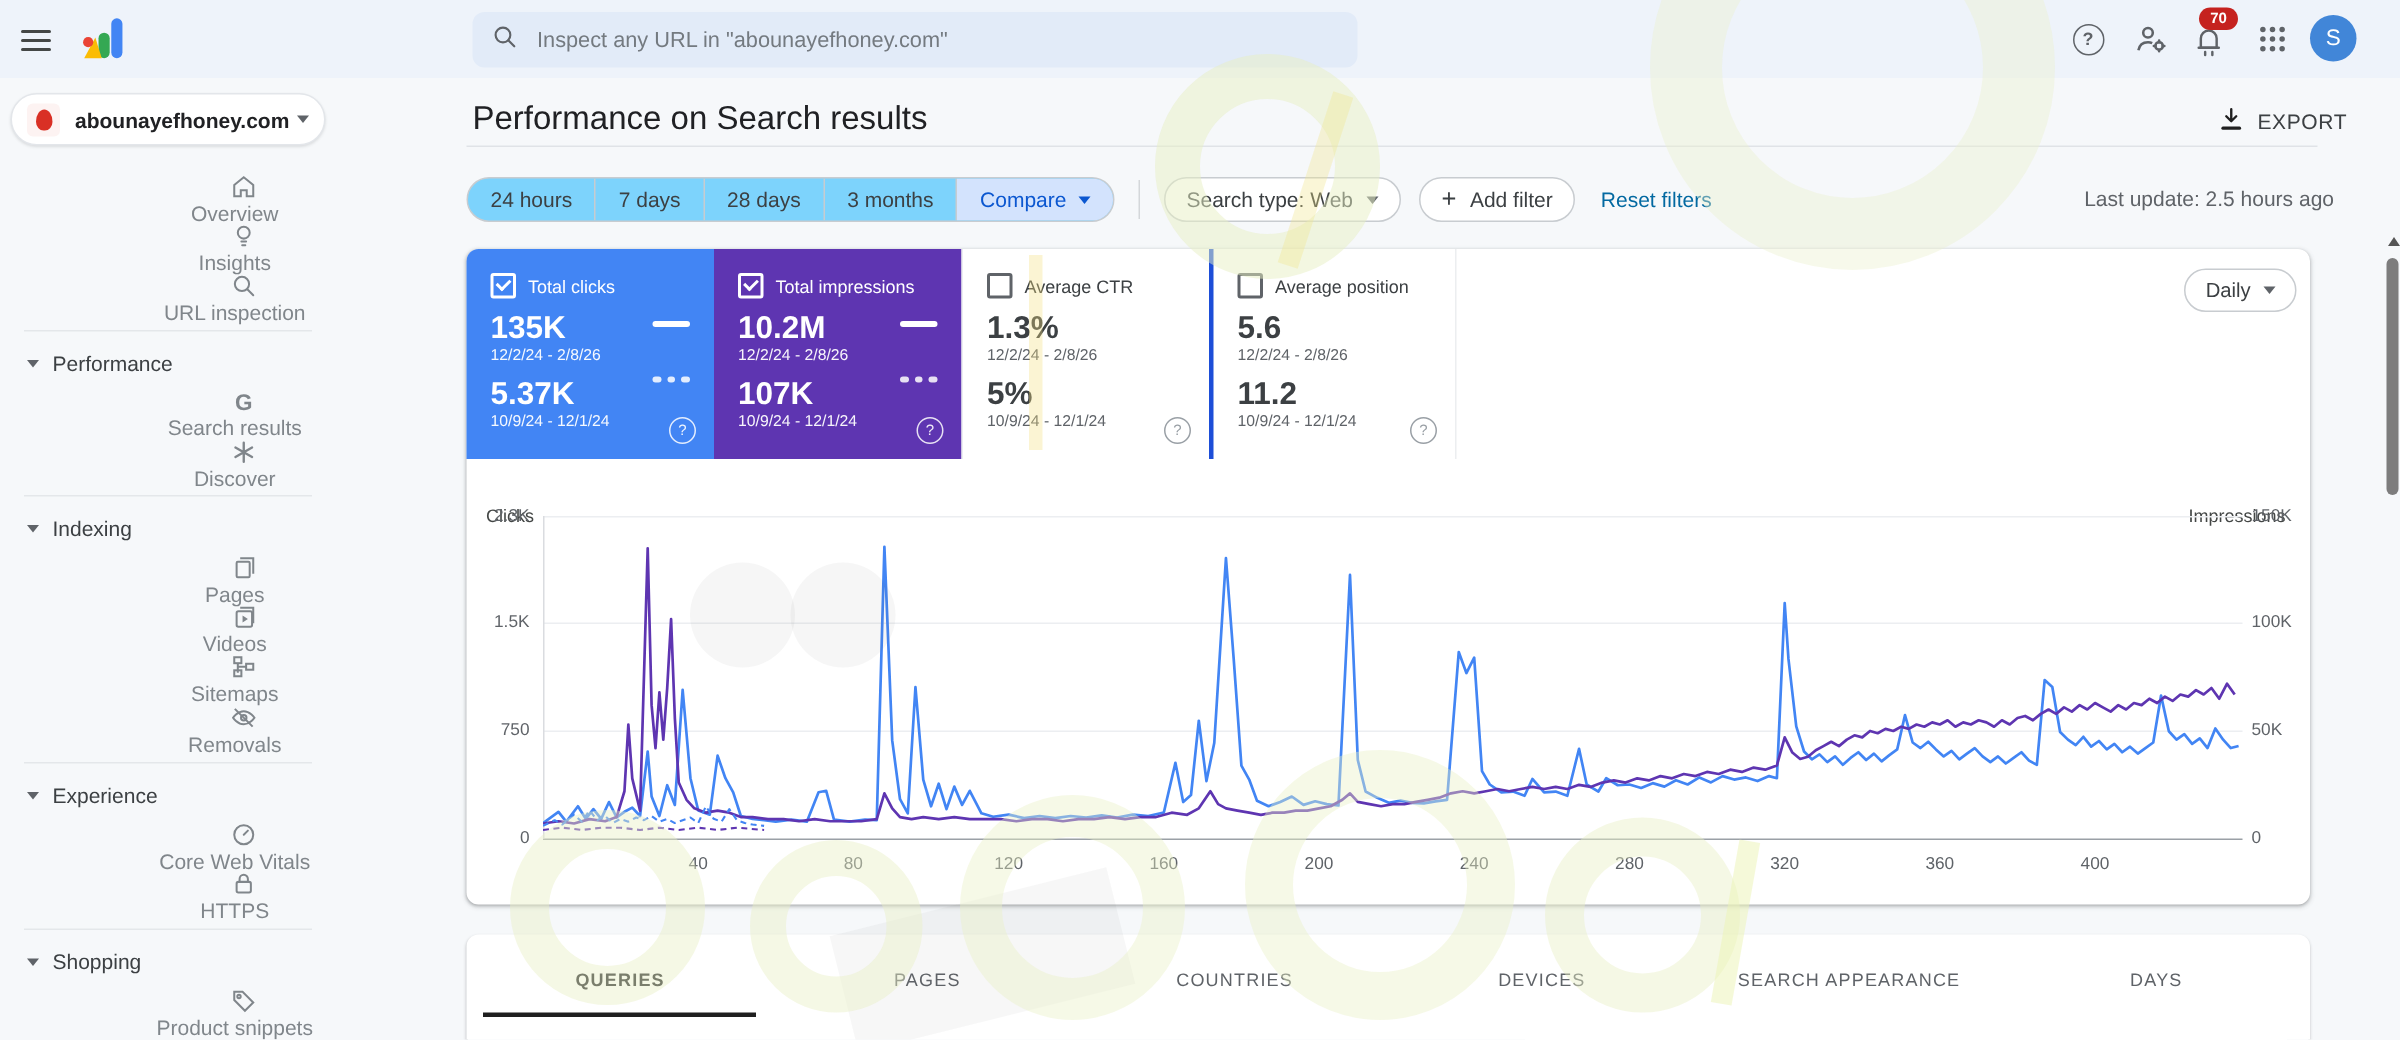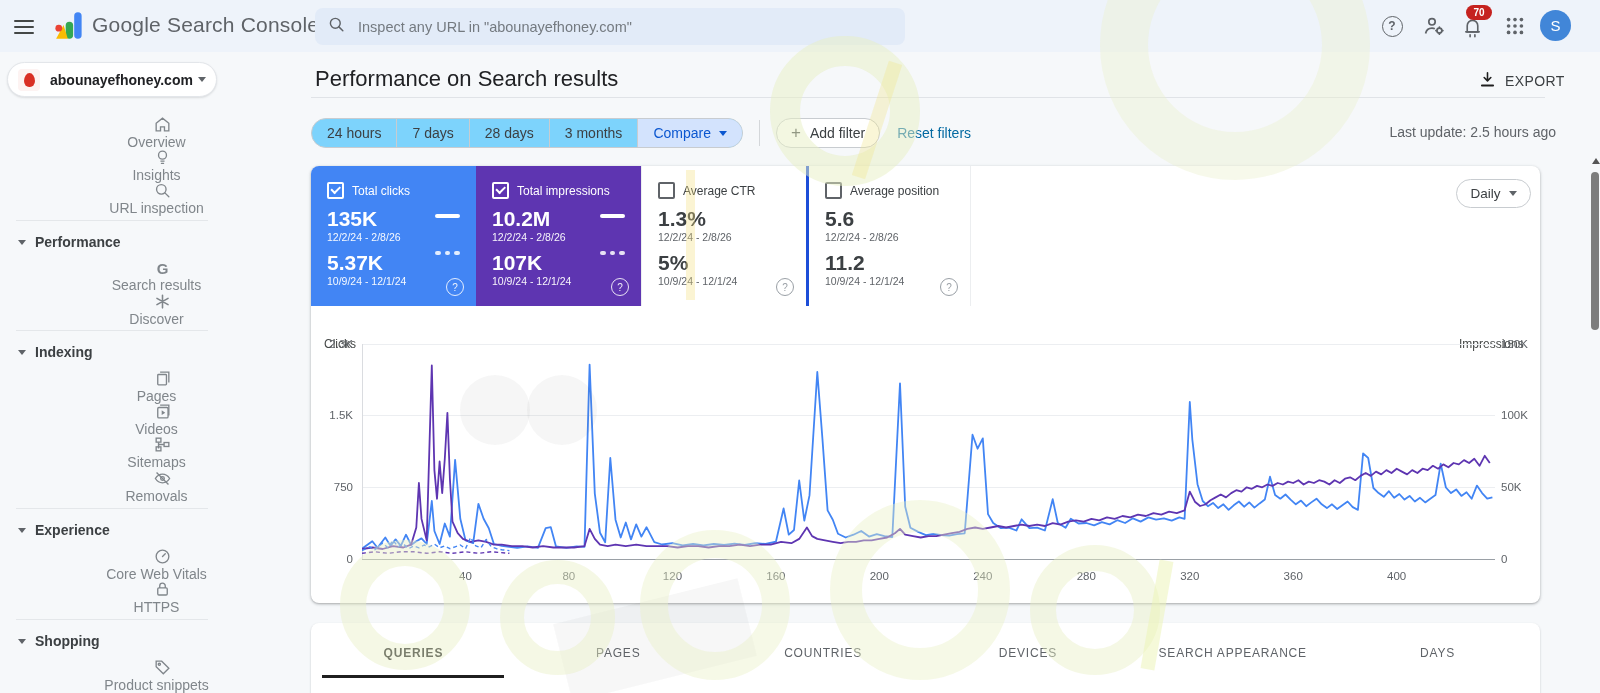--- a/index.html
+++ b/index.html
@@ -20,21 +20,21 @@
   .avatar{position:absolute;left:1540px;top:10px;width:31px;height:31px;border-radius:50%;background:#4186d8;color:#fff;display:flex;align-items:center;justify-content:center;font-size:15px;cursor:pointer;}
   
   .prop{position:absolute;left:7px;top:62px;width:210px;height:35px;background:#fff;border:1px solid #e3e6ea;border-radius:18px;box-shadow:0 1px 2px rgba(60,64,67,.15);display:flex;align-items:center;padding:0 10px;box-sizing:border-box;cursor:pointer;z-index:5;}
   .favicon{width:22px;height:22px;background:#fdf3f2;border-radius:4px;display:flex;align-items:center;justify-content:center;}
   .favicon i{display:block;width:11px;height:14px;background:#d93025;border-radius:50% 50% 46% 46%/58% 58% 42% 42%;}
   .prop .pname{flex:1;margin-left:10px;font-size:14px;font-weight:bold;color:#202124;}
   .si{position:absolute;left:0;width:300px;height:34px;display:flex;align-items:center;cursor:pointer;flex-direction:column;}
   .si .ic{width:20px;height:20px;margin-left:25px;display:flex;align-items:center;justify-content:center;}
   .si .lb{margin-left:13px;font-size:14px;color:#80868b;}
   .sh{position:absolute;left:0;width:300px;height:34px;display:flex;align-items:center;cursor:pointer;}
-  .sh .lb{margin-left:9px;font-size:14px;font-weight:bold;color:#3c4043;}
+  .sh .lb{margin-left:9px;font-size:14px;font-weight:normal;color:#3c4043;}
   .caret{width:0;height:0;border-left:4px solid transparent;border-right:4px solid transparent;border-top:5px solid #5f6368;}
   .sh .caret{margin-left:18px;}
   .sdiv{position:absolute;left:16px;width:192px;height:1px;background:#e4e7ea;}
   
   .ptitle{position:absolute;left:315px;top:66px;font-size:22px;color:#202124;}
   .export{position:absolute;left:1478px;top:70px;display:flex;align-items:center;gap:8px;cursor:pointer;font-size:14px;font-weight:500;letter-spacing:.4px;color:#3c4043;}
   .tdiv{position:absolute;left:311px;top:97px;width:1234px;height:1px;background:#e0e3e7;}
   .filters{position:absolute;left:311px;top:118px;height:30px;display:flex;align-items:center;}
   .seg{display:flex;border:1px solid #c8ccd0;border-radius:17px;overflow:hidden;background:#7dd3fc;height:28px;}
   .seg .s{padding:0 15px;font-size:14px;color:#3c4043;display:flex;align-items:center;cursor:pointer;border-right:1px solid #c8ccd0;}
@@ -102,21 +102,20 @@
       <i></i>
     </div>
   <div class="logo">
     <svg viewBox="0 0 32 32" width="34" height="34">
       <rect x="19" y="3" width="7" height="25" rx="3.5" fill="#4285f4"></rect>
       <rect x="11" y="12" width="7" height="16" rx="3.5" fill="#34a853"></rect>
       <path d="M2 28 L9 15 L13 28 Z" fill="#fbbc04"></path>
       <circle cx="4.5" cy="18" r="3.2" fill="#ea4335"></circle>
     </svg>
   </div>
-  <div class="app-title">Google Search Console</div>
   <div class="searchbox">
     <span>
       <svg viewBox="0 0 24 24" width="19" height="19">
           <circle cx="10.5" cy="10.5" r="6.2" fill="none" stroke="#5f6368" stroke-width="1.8"></circle>
           <path d="M15 15l5 5" stroke="#5f6368" stroke-width="1.8" stroke-linecap="round"></path>
         </svg>
     </span>
     <input type="text" placeholder="Inspect any URL in &quot;abounayefhoney.com&quot;" style="">
   </div>
   <div class="hicon" style="left:1379px">
@@ -302,20 +301,24 @@
     <span class="s">24 hours</span>
     <span class="s">7 days</span>
     <span class="s">28 days</span>
     <span class="s">3 months</span>
     <span class="s compare">
       <span>Compare</span>
       <span class="caret"></span>
     </span>
   </div>
   <span class="vpipe"></span>
+  <div class="pill">
+    <span>Search type: Web</span>
+    <span class="caret"></span>
+  </div>
   <div class="pill">
     <span class="plus">+</span>
     <span>Add filter</span>
   </div>
   <span class="reset">Reset filters</span>
 </div>
 <div class="lastupd">Last update: 2.5 hours ago</div>
 
 <div class="card">
 

